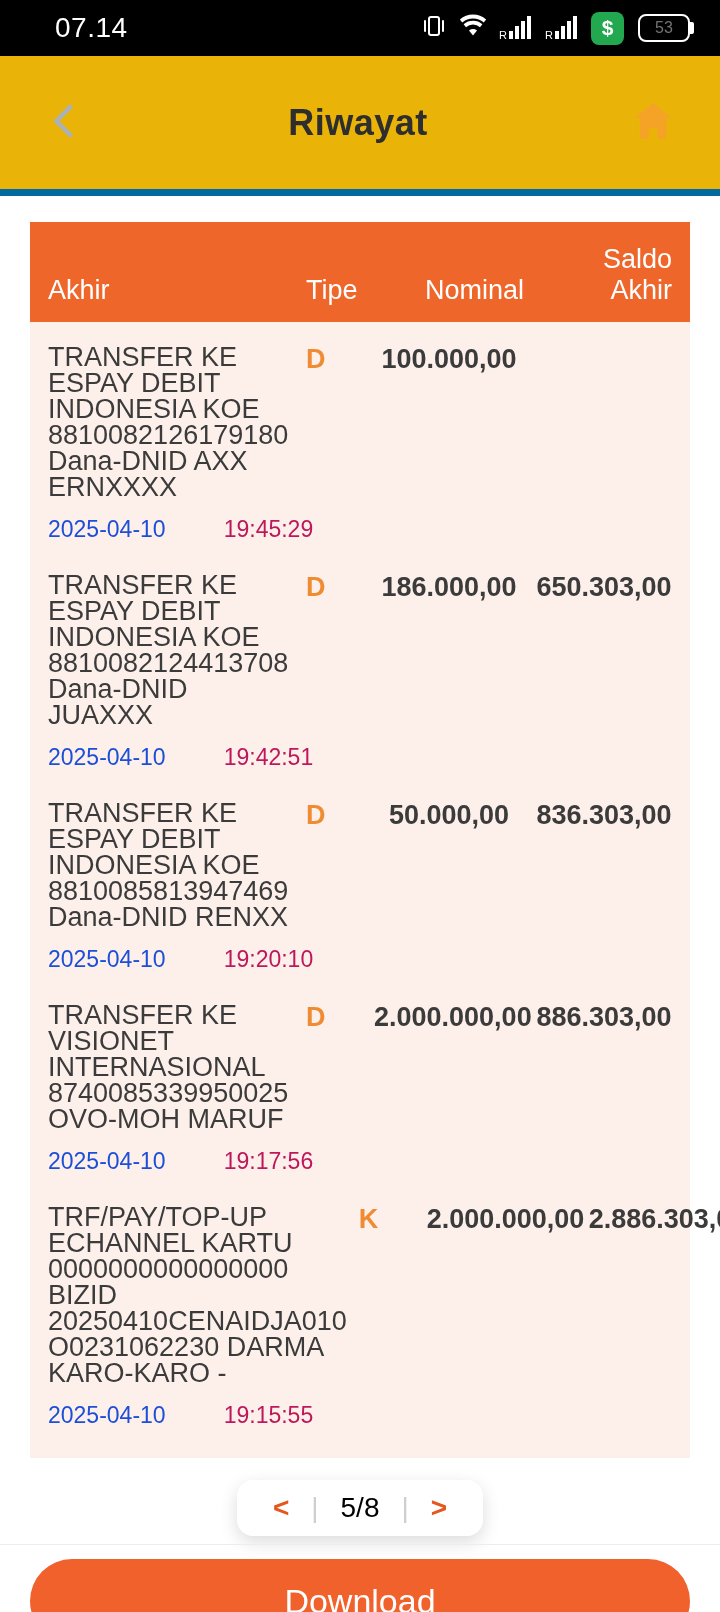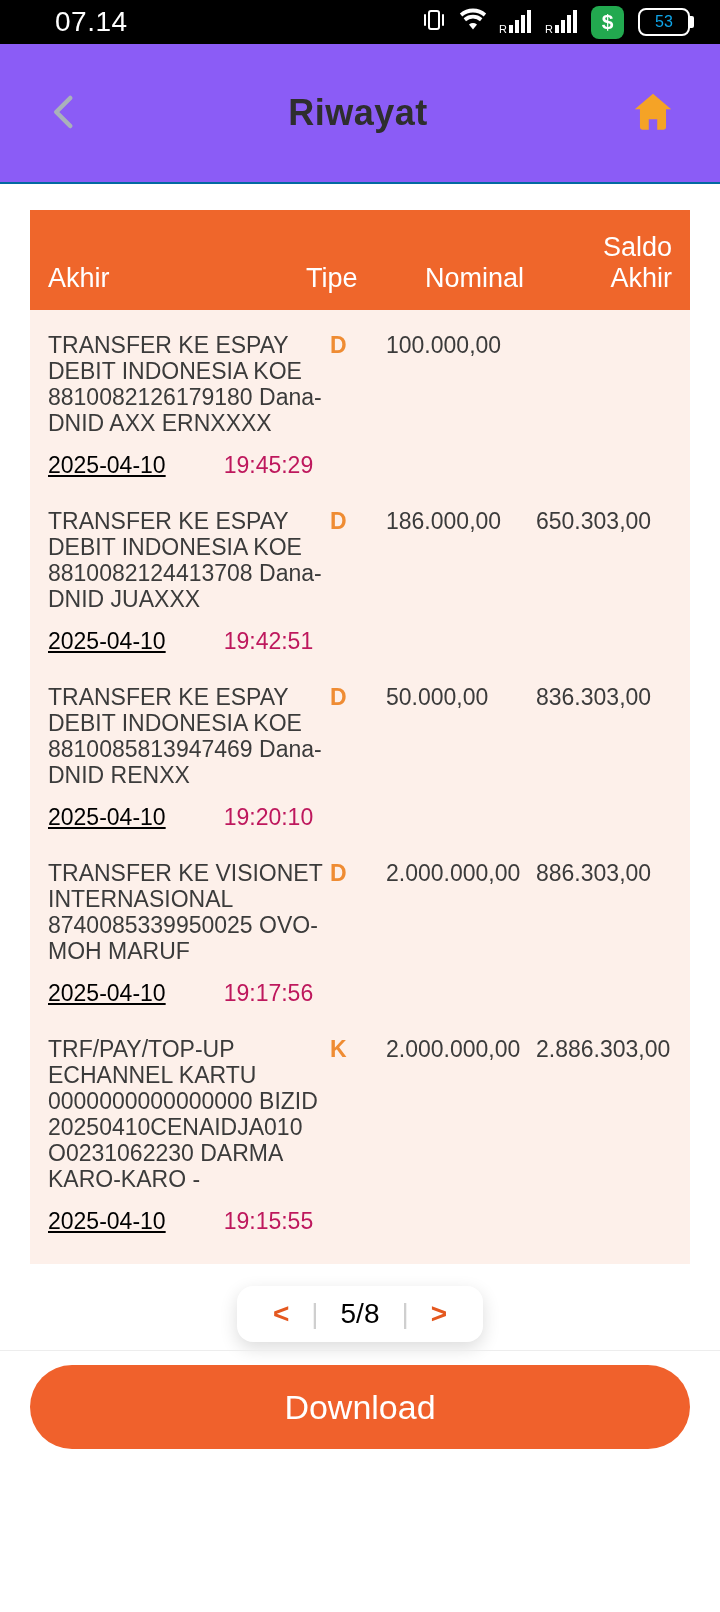--- a/index.html
+++ b/index.html
@@ -1,45 +1,45 @@
 <!DOCTYPE html>
 <html><head>
 <meta charset="utf-8">
 <style>
   * { margin:0; padding:0; box-sizing:border-box; }
   html,body { width:720px; }
   body { font-family:"Liberation Sans", sans-serif; background:#ffffff; }
   .screen { width:720px; height:1612px; display:flex; flex-direction:column; background:#ffffff; overflow:hidden; }
 
   
-  .status-bar { height:44px; background:#000; color:#fff; display:flex; align-items:center; justify-content:space-between; padding:0 26px 0 55px; flex:0 0 auto; }
+  .status-bar { height:56px; background:#000; color:#fff; display:flex; align-items:center; justify-content:space-between; padding:0 26px 0 55px; flex:0 0 auto; }
   .status-time { font-size:28px; letter-spacing:0.5px; }
   .status-icons { display:flex; align-items:center; gap:10px; }
   .dollar-badge { width:33px; height:33px; border-radius:8px; background:#22a94f; color:#fff; font-weight:bold; font-size:21px; display:flex; align-items:center; justify-content:center; }
   .battery { display:flex; align-items:center; margin-left:4px; }
-  .battery-body { width:52px; height:28px; border:2px solid #fff; border-radius:8px; display:flex; align-items:center; justify-content:center; font-size:16px; color:#0ea5e9; }
+  .battery-body { width:52px; height:28px; border:2px solid #fff; border-radius:8px; display:flex; align-items:center; justify-content:center; font-size:16px; color:#737373; }
   .battery-nub { width:4px; height:12px; background:#fff; border-radius:0 2px 2px 0; }
 
   
-  .header { height:140px; background:#8b5cf6; display:flex; align-items:center; justify-content:space-between; padding:0 44px; border-bottom:2px solid #0369a1; flex:0 0 auto; }
+  .header { height:140px; background:#eab308; display:flex; align-items:center; justify-content:space-between; padding:0 44px; border-bottom:7px solid #0369a1; flex:0 0 auto; }
   .page-title { font-size:36px; color:#2e2e2e; font-weight:600; letter-spacing:0.5px; }
   .icon-btn { background:none; border:none; cursor:pointer; display:flex; align-items:center; justify-content:center; }
 
   
   .table { margin:26px 30px 0; flex:0 0 auto; }
   .table-header { background:#ef662b; color:#fff; display:grid; grid-template-columns:1fr 56px 150px 136px; column-gap:12px; align-items:end; padding:22px 18px 16px; font-size:27px; line-height:1.15; }
   .th-nominal, .th-saldo { text-align:right; }
   .table-body { background:#fdf0ea; padding-top:22px; }
   .t-row { padding:0 18px 30px; }
-  .t-cols { display:grid; grid-template-columns:1fr 56px 150px 136px; font-size:23px; color:#3b3b3b; }
+  .t-cols { display:grid; grid-template-columns:1fr 56px 150px 136px; column-gap:12px; font-size:27px; color:#3b3b3b; }
   .cell-uraian { line-height:26px; overflow-wrap:break-word; }
   .cell-tipe { color:#ef8c33; font-weight:600; }
-  .cell-nominal, .cell-saldo { text-align:left; }
+  .cell-nominal, .cell-saldo { text-align:center;font-weight:bold; }
   .row-meta { display:flex; gap:58px; margin-top:16px; font-size:23px; line-height:26px; }
-  .row-date { color:#000000;text-decoration:underline; }
+  .row-date { color:#1d4ed8; }
   .row-time { color:#be185d; }
 
   
   .pagination-wrap { display:flex; justify-content:center; margin-top:22px; flex:0 0 auto; }
   .pagination { background:#fff; border-radius:16px; box-shadow:0 6px 18px rgba(0,0,0,0.14); padding:12px 36px; display:flex; align-items:center; gap:22px; font-size:28px; }
   .pg-arrow { color:#e4581f; font-weight:bold; background:none; border:none; font-size:28px; font-family:inherit; cursor:pointer; }
   .pg-sep { color:#cfcfcf; }
   .pg-current { color:#000000; }
 
   

